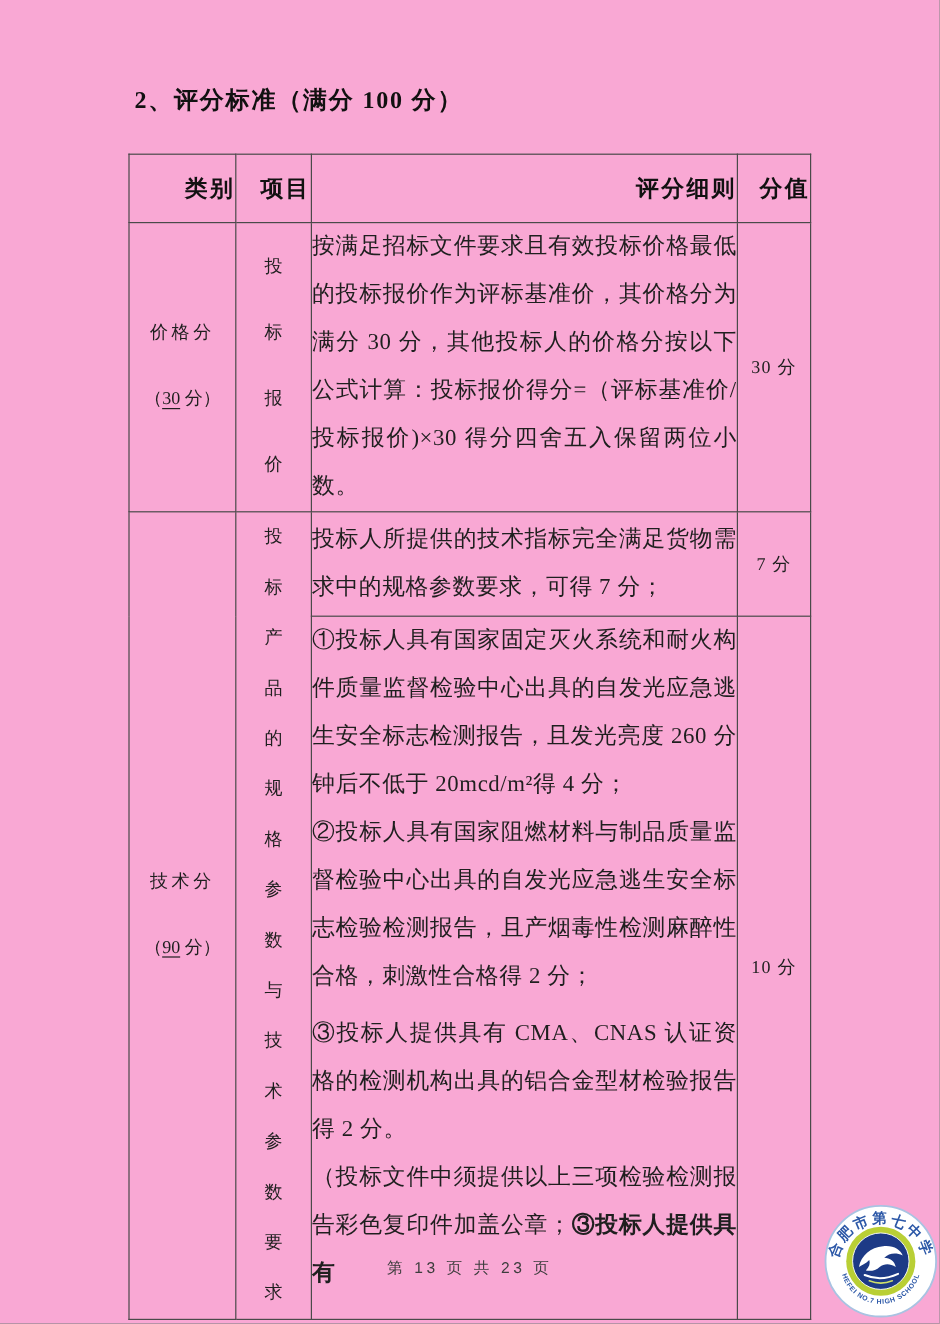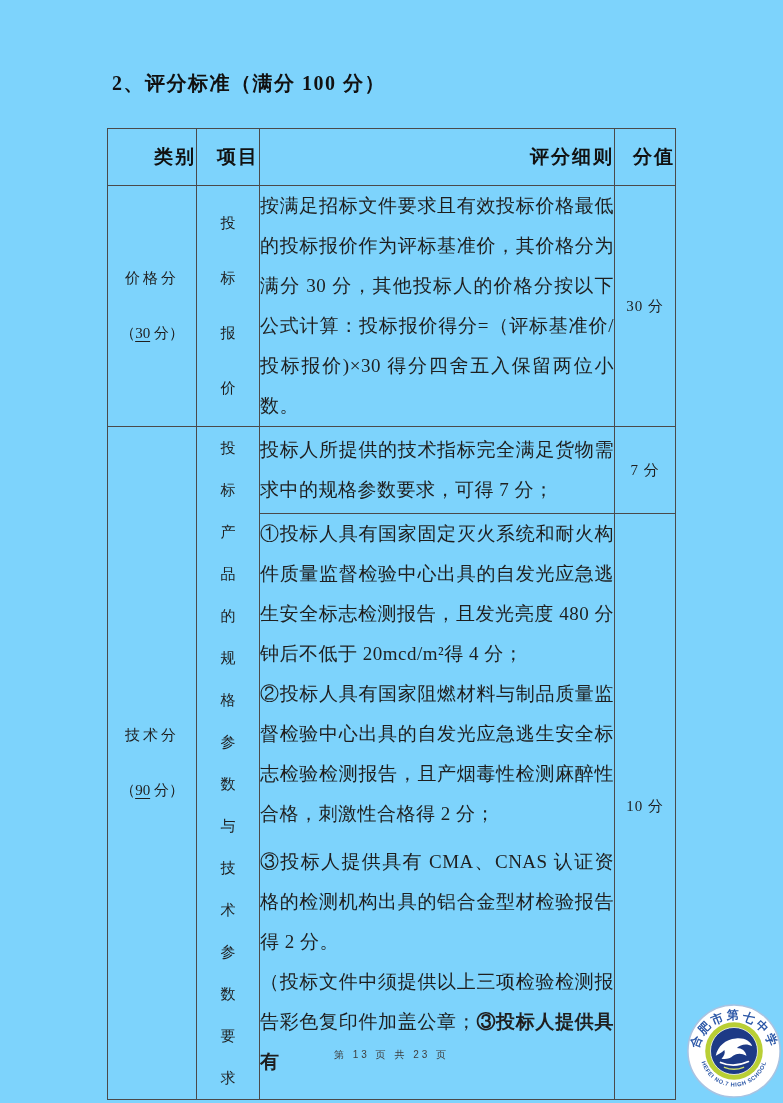--- a/index.html
+++ b/index.html
@@ -1,17 +1,17 @@
 <!DOCTYPE html>
 <html><head>
 <meta charset="utf-8">
 <style>
   html,body{margin:0;padding:0;background:#888;}
   .page{
-    position:relative;width:783px;height:1103px;background:#7dd3fc;
+    position:relative;width:783px;height:1103px;background:#f9a8d4;
     font-family:"Liberation Serif","DejaVu Serif",serif;color:#1f1f1f;
     overflow:hidden;margin:0 auto;text-decoration:underline;
   }
   .doc-title{
     position:absolute;left:112px;top:70px;
     font-size:20px;font-weight:bold;letter-spacing:1.5px;color:#111;
   }
   table.score-table{
     position:absolute;left:107px;top:128px;
     border-collapse:collapse;table-layout:fixed;
@@ -31,21 +31,21 @@
   .item-line--wide{line-height:55px;}
   .detail-cell{
     vertical-align:top;font-size:19px;line-height:40px;
     padding:2px 10px 2px 11px;text-align:justify;letter-spacing:0.5px;
   }
   .detail-cell p{margin:0;}
   .score-cell{letter-spacing:1px;}
   .bold-inline{font-weight:bold;}
   .footer-line{
     position:absolute;left:0;top:1048px;width:783px;text-align:center;
-    font-size:10px;color:#3d3d3d;letter-spacing:3px;
+    font-size:13px;color:#3d3d3d;letter-spacing:3px;
     font-family:"Liberation Sans","DejaVu Sans",sans-serif;
   }
   .school-logo{position:absolute;left:686px;top:1003px;width:96px;height:96px;}
 </style>
 </head>
 <body>
 
 <div class="page">
 
   <div class="doc-title">2、评分标准（满分 100 分）</div>
@@ -96,21 +96,21 @@
         <div class="item-line">要求</div>
       </td>
       <td class="detail-cell" style="vertical-align:middle">
         <p>投标人所提供的技术指标完全满足货物需求中的规格参数要求，可得 7 分；</p>
       </td>
       <td class="score-cell">7 分</td>
     </tr>
 
     <tr style="height:533px">
       <td class="detail-cell">
-        <p>①投标人具有国家固定灭火系统和耐火构件质量监督检验中心出具的自发光应急逃生安全标志检测报告，且发光亮度 480 分钟后不低于 20mcd/m²得 4 分；</p>
+        <p>①投标人具有国家固定灭火系统和耐火构件质量监督检验中心出具的自发光应急逃生安全标志检测报告，且发光亮度 260 分钟后不低于 20mcd/m²得 4 分；</p>
         <p>②投标人具有国家阻燃材料与制品质量监督检验中心出具的自发光应急逃生安全标志检验检测报告，且产烟毒性检测麻醉性合格，刺激性合格得 2 分；</p>
         <p style="margin-top:8px">③投标人提供具有 CMA、CNAS 认证资格的检测机构出具的铝合金型材检验报告得 2 分。</p>
         <p><span>（投标文件中须提供以上三项检验检测报告彩色复印件加盖公章；</span><span class="bold-inline">③投标人提供具有</span></p>
       </td>
       <td class="score-cell">10 分</td>
     </tr>
   </tbody>
     </table>
 
   <div class="footer-line">第 13 页 共 23 页</div>

